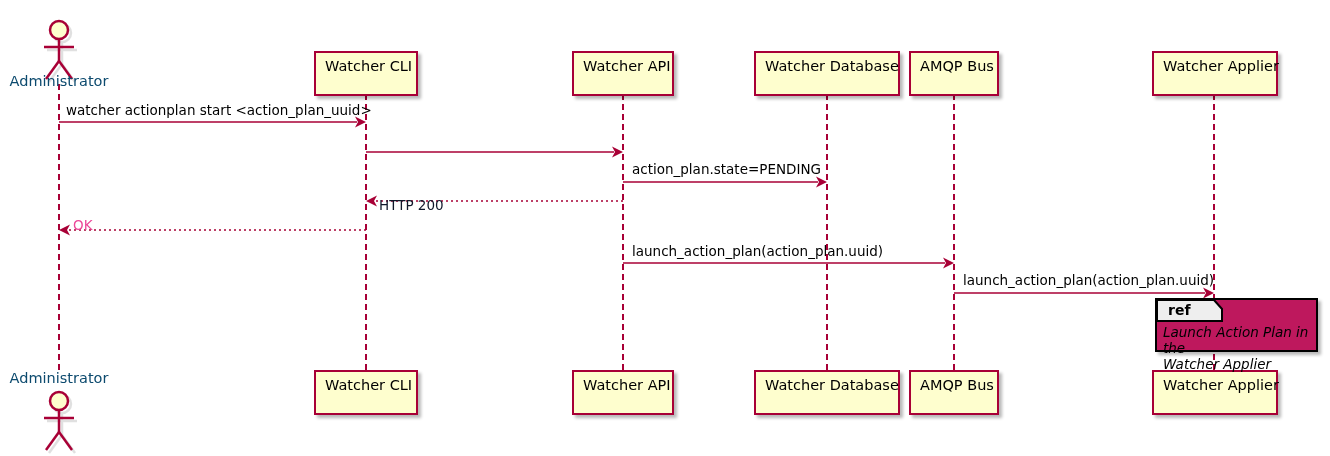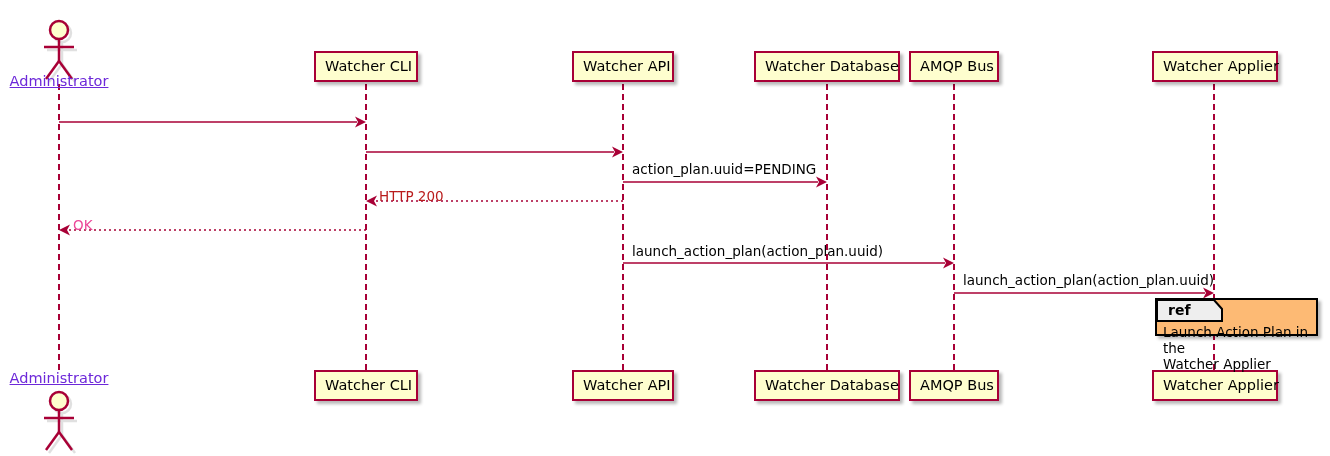--- a/index.html
+++ b/index.html
@@ -27,35 +27,34 @@
   .lifeline {
     position: absolute;
     width: 0;
     border-left: 2px dashed #A80036;
   }
   .pbox {
     position: absolute;
     box-sizing: border-box;
     background: #FEFECE;
     border: 2px solid #A80036;
-    height: 31px;
+    height: 45px;
     line-height: 27px;
     text-align: center;
     font-size: 14.5px;
     color: #000000;
     white-space: nowrap;
     box-shadow: 3px 3px 3px rgba(0,0,0,0.28);
     padding: 0 9px;
   }
   .actor-label {
     position: absolute;
     font-size: 14.5px;
-    color: #6d28d9;
+    color: #0c4a6e;
     white-space: nowrap;
-    text-decoration: underline;
   }
   .actor-fig {
     position: absolute;
   }
   .msg-label {
     position: absolute;
     font-size: 13.5px;
     color: #000000;
     white-space: nowrap;
   }
@@ -78,20 +77,21 @@
     color: #000000;
     padding: 1px 10px 2px 10px;
     line-height: 17px;
   }
   .ref-body {
     position: absolute;
     font-size: 13.5px;
     color: #000000;
     line-height: 16px;
     white-space: pre-line;
+    font-style: italic;
   }
 </style>
 </head>
 <body>
 
 <div id="diagram-root">
 
   <div class="layer" id="lifelines-layer">
       <div class="lifeline" style="left: 58px; top: 84px; height: 286px; border-left-color: rgb(168, 0, 54);"></div>
       <div class="lifeline" style="left: 365px; top: 84px; height: 286px; border-left-color: rgb(168, 0, 54);"></div>
@@ -162,28 +162,29 @@
       </svg>
       <div class="actor-label" style="top: 370px; left: 0px; width: 118px; text-align: center;">Administrator</div>
       <div class="pbox" style="left: 314px; width: 104px; top: 370px; background: rgb(254, 254, 206); border-color: rgb(168, 0, 54); color: rgb(0, 0, 0);">Watcher CLI</div>
       <div class="pbox" style="left: 572px; width: 102px; top: 370px; background: rgb(254, 254, 206); border-color: rgb(168, 0, 54); color: rgb(0, 0, 0);">Watcher API</div>
       <div class="pbox" style="left: 754px; width: 146px; top: 370px; background: rgb(254, 254, 206); border-color: rgb(168, 0, 54); color: rgb(0, 0, 0);">Watcher Database</div>
       <div class="pbox" style="left: 909px; width: 90px; top: 370px; background: rgb(254, 254, 206); border-color: rgb(168, 0, 54); color: rgb(0, 0, 0);">AMQP Bus</div>
       <div class="pbox" style="left: 1152px; width: 126px; top: 370px; background: rgb(254, 254, 206); border-color: rgb(168, 0, 54); color: rgb(0, 0, 0);">Watcher Applier</div>
     </div>
 
   <div class="layer" id="labels-layer">
-      <div class="msg-label" style="left: 632px; top: 161px; color: rgb(0, 0, 0);">action_plan.uuid=PENDING</div>
-      <div class="msg-label" style="left: 379px; top: 188px; color: #b91c1c;">HTTP 200</div>
+      <div class="msg-label" style="left: 66px; top: 102px; color: rgb(0, 0, 0);">watcher actionplan start &lt;action_plan_uuid&gt;</div>
+      <div class="msg-label" style="left: 632px; top: 161px; color: rgb(0, 0, 0);">action_plan.state=PENDING</div>
+      <div class="msg-label" style="left: 379px; top: 197px; color: #0f172a;">HTTP 200</div>
       <div class="msg-label" style="left: 73px; top: 217px; color: #ec4899;">OK</div>
       <div class="msg-label" style="left: 632px; top: 243px; color: rgb(0, 0, 0);">launch_action_plan(action_plan.uuid)</div>
       <div class="msg-label" style="left: 963px; top: 272px; color: rgb(0, 0, 0);">launch_action_plan(action_plan.uuid)</div>
     </div>
 
-  <div class="refbox" id="ref-box" style="left: 1155px; top: 298px; width: 163px; height: 38px; background: #fdba74; border-color: rgb(0, 0, 0);">
+  <div class="refbox" id="ref-box" style="left: 1155px; top: 298px; width: 163px; height: 54px; background: #be185d; border-color: rgb(0, 0, 0);">
     <svg width="66" height="22" style="position: absolute; left: 0px; top: 0px;">
         <path d="M0,0 L57,0 L65,9 L65,21 L0,21 Z" fill="#EEEEEE" stroke="#000000" stroke-width="2"></path>
       </svg>
       <div class="ref-tab" id="ref-tab" style="background: transparent; border-top-color: rgb(0, 0, 0); border-right: none; border-bottom: none; border-left-color: rgb(0, 0, 0); clip-path: polygon(0px 0px, 100% 0px, 100% 100%, 0px 100%); width: 57px; box-sizing: border-box; padding: 1px 0px 0px 11px; z-index: 2; line-height: 19px;">ref</div>
     <div class="ref-body" id="ref-body" style="left: 6px; top: 24px; width: 151px; color: rgb(0, 0, 0);">Launch Action Plan in the
 Watcher Applier</div>
   </div>
 
 </div>
 

